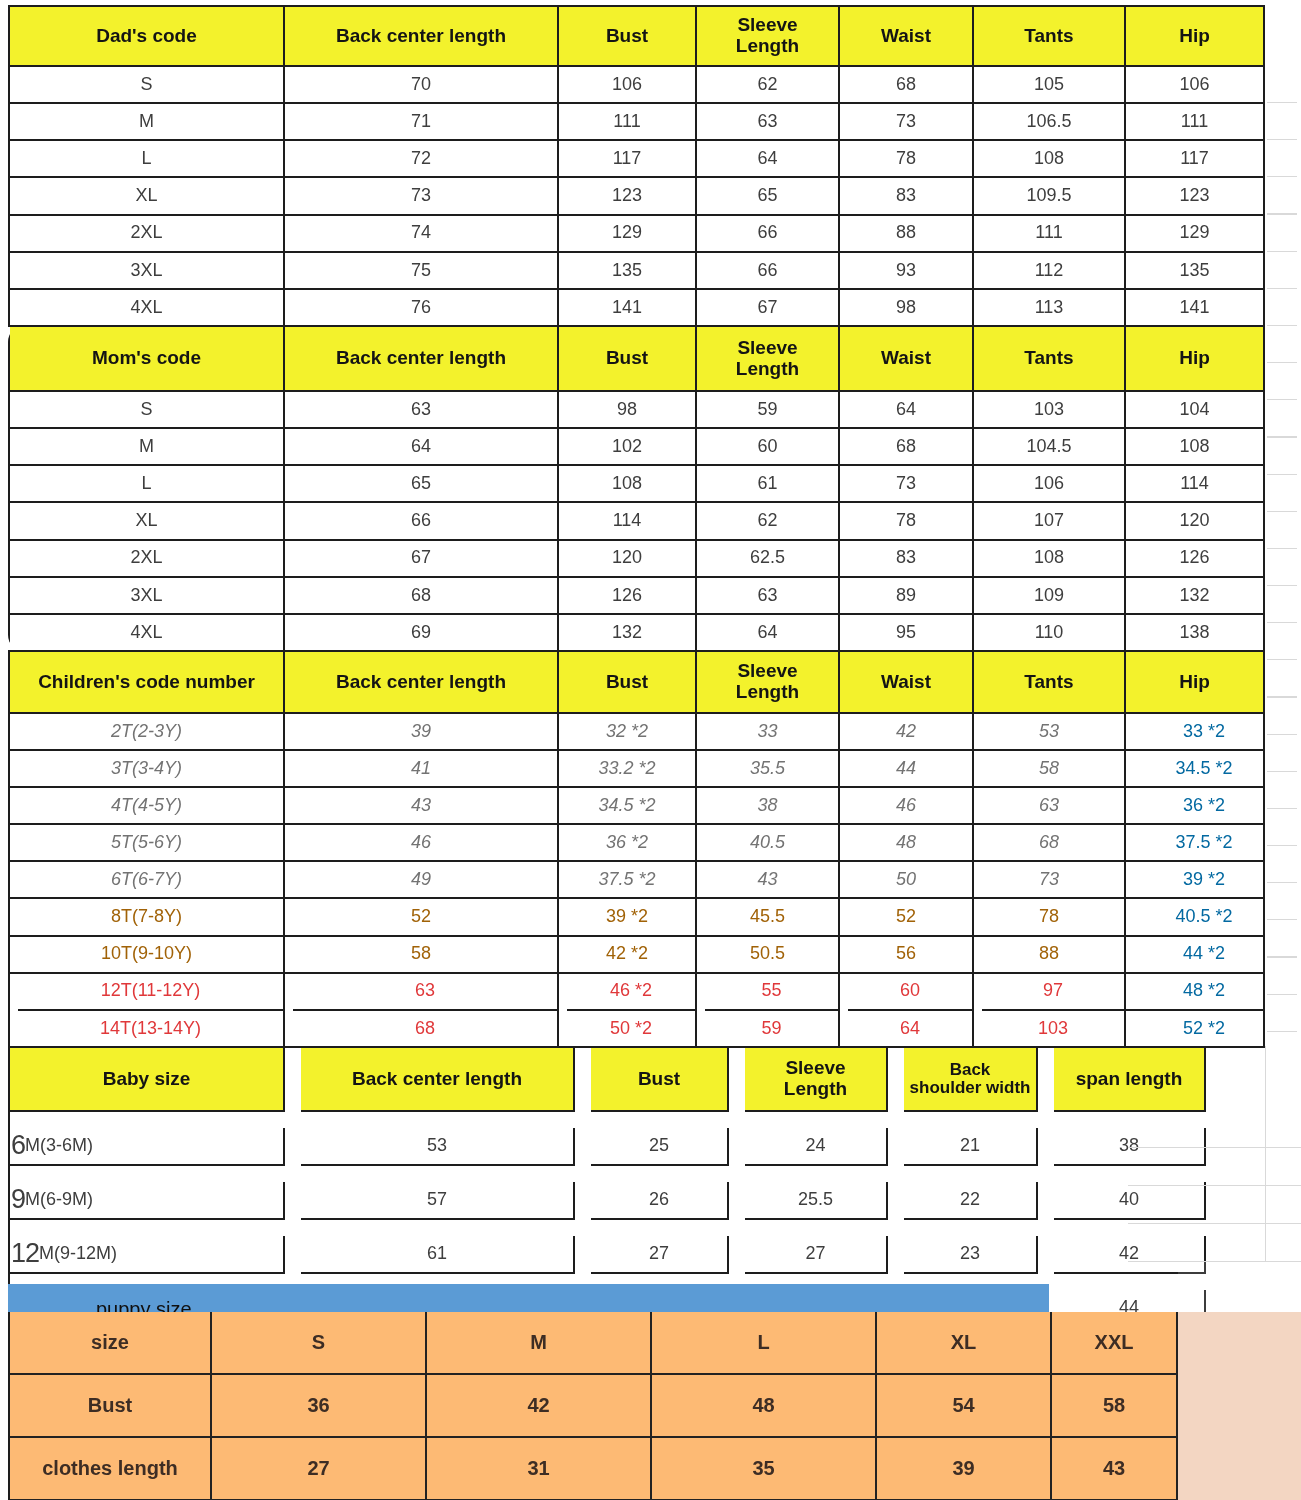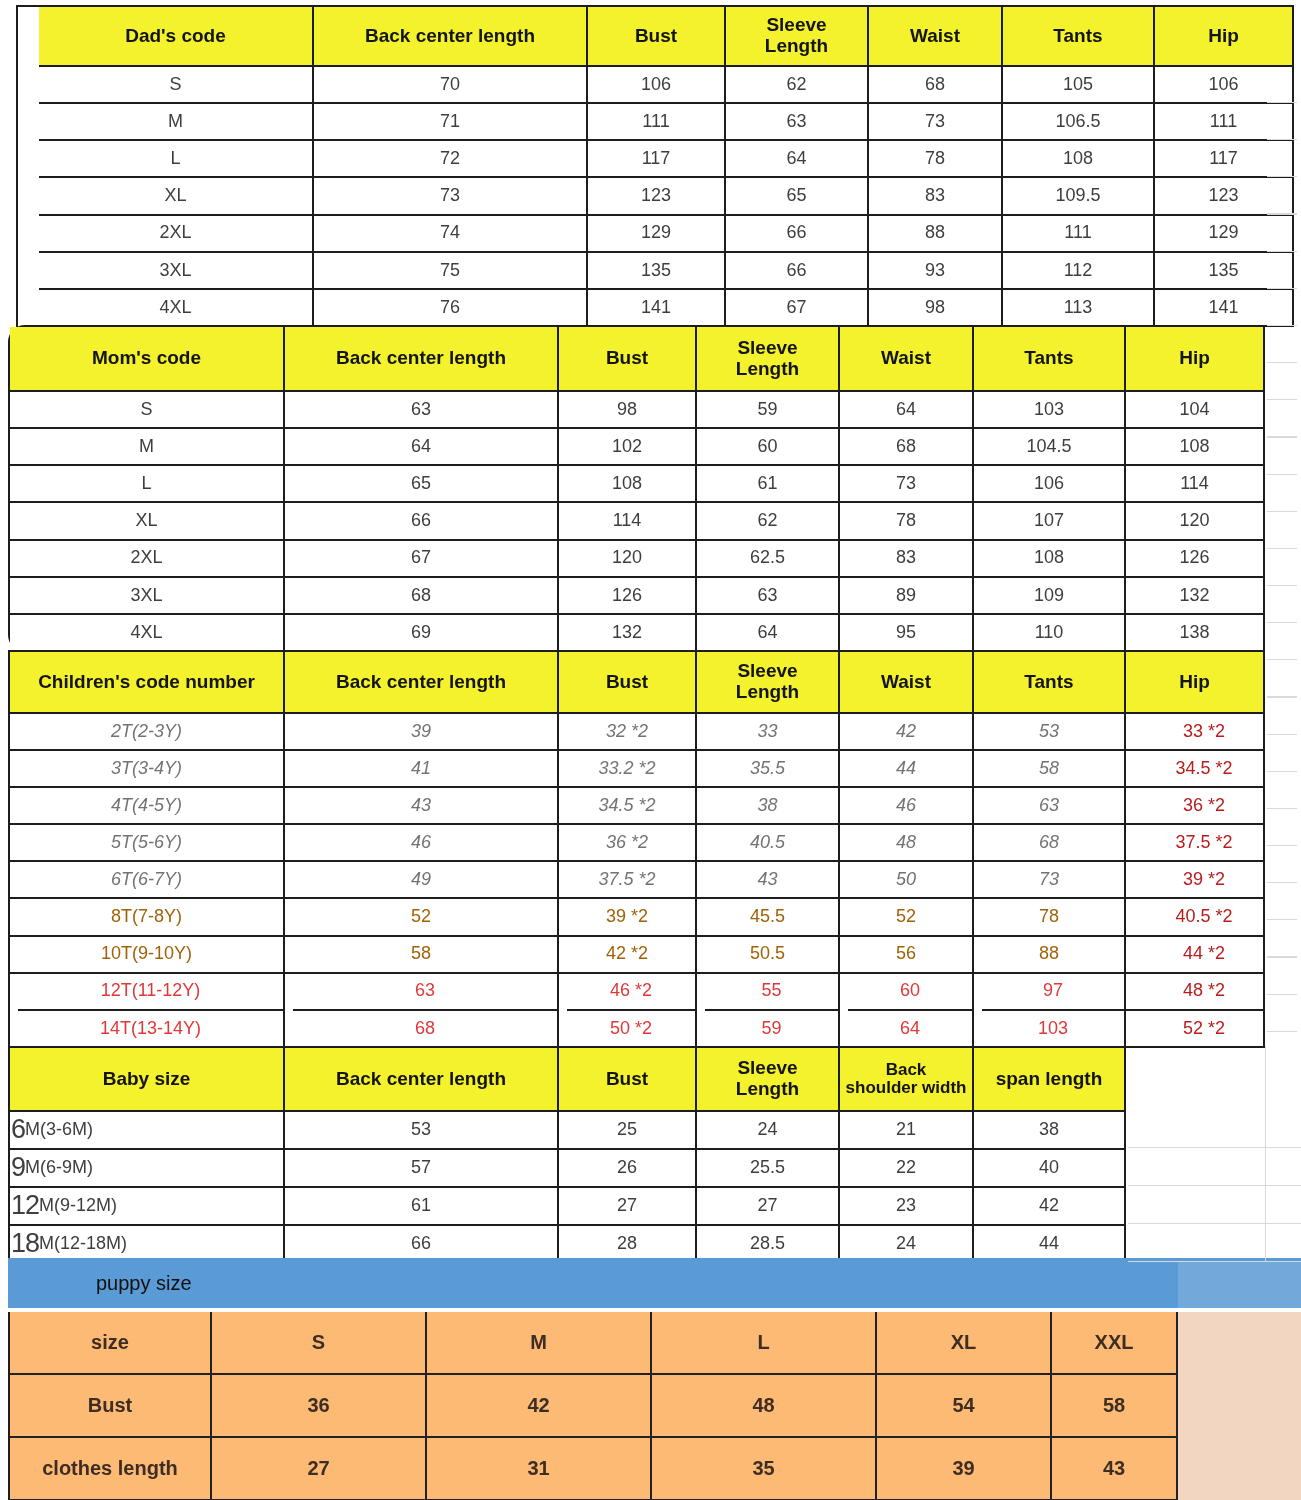--- a/index.html
+++ b/index.html
@@ -9,42 +9,42 @@
         box-sizing:content-box;background:#fff;}
   .cell{display:flex;align-items:center;justify-content:center;
         border-right:2px solid #1d1d1d;border-bottom:2px solid #1d1d1d;
         font-size:18px;color:#3e3e3e;background:#fff;white-space:pre-line;
         text-align:center;line-height:1.08;overflow:hidden;}
   .hd{background:#f3f22c;font-size:19px;font-weight:600;color:#141414;}
   .hd.small{font-size:17px;}
   .c-blue{color:#737373;font-style:italic;}
   .c-navy{color:#a16207;text-align:center;}
   .c-red{color:#e0383a;margin-left:8px;}
-  .c-black{color:#b91c1c;padding-left:19px;}
+  .c-black{color:#0369a1;padding-left:19px;}
   .baby-label{justify-content:flex-start;padding-left:1px;}
   .baby-label .big{font-size:27px;letter-spacing:-1px;}
   .pcell{background:#fdba74;font-size:20px;font-weight:600;color:#3d2d24;
          border-right:2px solid #222;border-bottom:2px solid #222;}
-  #banner{position:absolute;left:8px;top:1258px;width:1293px;height:50px;background:#5b9bd5;
+  #banner{position:absolute;left:8px;top:1284px;width:1041px;height:50px;background:#5b9bd5;
           display:flex;align-items:center;}
   #banner span{padding-left:88px;font-size:20px;color:#101010;}
   .gutter{position:absolute;background:repeating-linear-gradient(
            to bottom, transparent 0px, transparent 36px, #d9d9d9 36px, #d9d9d9 37.15px);}
   .gutter-baby{position:absolute;background:repeating-linear-gradient(
            to bottom, transparent 0px, transparent 37px, #d9d9d9 37px, #d9d9d9 38px);}
   .vline{position:absolute;width:1px;background:#d9d9d9;}
   .banner-light{position:absolute;left:1178px;top:1262px;width:123px;height:50px;background:rgba(255,255,255,0.14);}
   .puppy-right{position:absolute;left:1178px;top:1312px;width:123px;height:188px;background:#f3d6c2;}
 </style>
 </head>
 <body>
 
 <div id="page">
 
-  <div class="grid" style="left: 16px; top: 5px; grid-template-columns: 275px 274px 138px 143px 134px 152px 139px; grid-template-rows: 60px repeat(7, 37.15px); padding-left: 21px;">
+  <div class="grid" style="left: 8px; top: 5px; grid-template-columns: 275px 274px 138px 143px 134px 152px 139px; grid-template-rows: 60px repeat(7, 37.15px);">
       <div class="cell hd">Dad's code</div>
       <div class="cell hd">Back center length</div>
       <div class="cell hd">Bust</div>
       <div class="cell hd">Sleeve
 Length</div>
       <div class="cell hd">Waist</div>
       <div class="cell hd">Tants</div>
       <div class="cell hd">Hip</div>
       <div class="cell">S</div>
       <div class="cell">70</div>
@@ -221,21 +221,21 @@
       <div class="cell c-red">97</div>
       <div class="cell c-black">48 *2</div>
       <div class="cell c-red">14T(13-14Y)</div>
       <div class="cell c-red">68</div>
       <div class="cell c-red">50 *2</div>
       <div class="cell c-red">59</div>
       <div class="cell c-red">64</div>
       <div class="cell c-red">103</div>
       <div class="cell c-black">52 *2</div>
     </div>
-  <div class="grid" style="left: 8px; top: 1046px; grid-template-columns: 275px 274px 138px 143px 134px 152px; grid-template-rows: 64px repeat(4, 38px);">
+  <div class="grid" style="left: 8px; top: 1046px; grid-template-columns: 275px 274px 138px 143px 134px 152px; grid-template-rows: 64px repeat(4, 38px); gap: 16px;">
       <div class="cell hd">Baby size</div>
       <div class="cell hd">Back center length</div>
       <div class="cell hd">Bust</div>
       <div class="cell hd">Sleeve
 Length</div>
       <div class="cell hd small">Back
 shoulder width</div>
       <div class="cell hd">span length</div>
       <div class="cell baby-label"><span class="big">6</span><span>M(3-6M)</span></div>
       <div class="cell">53</div>

